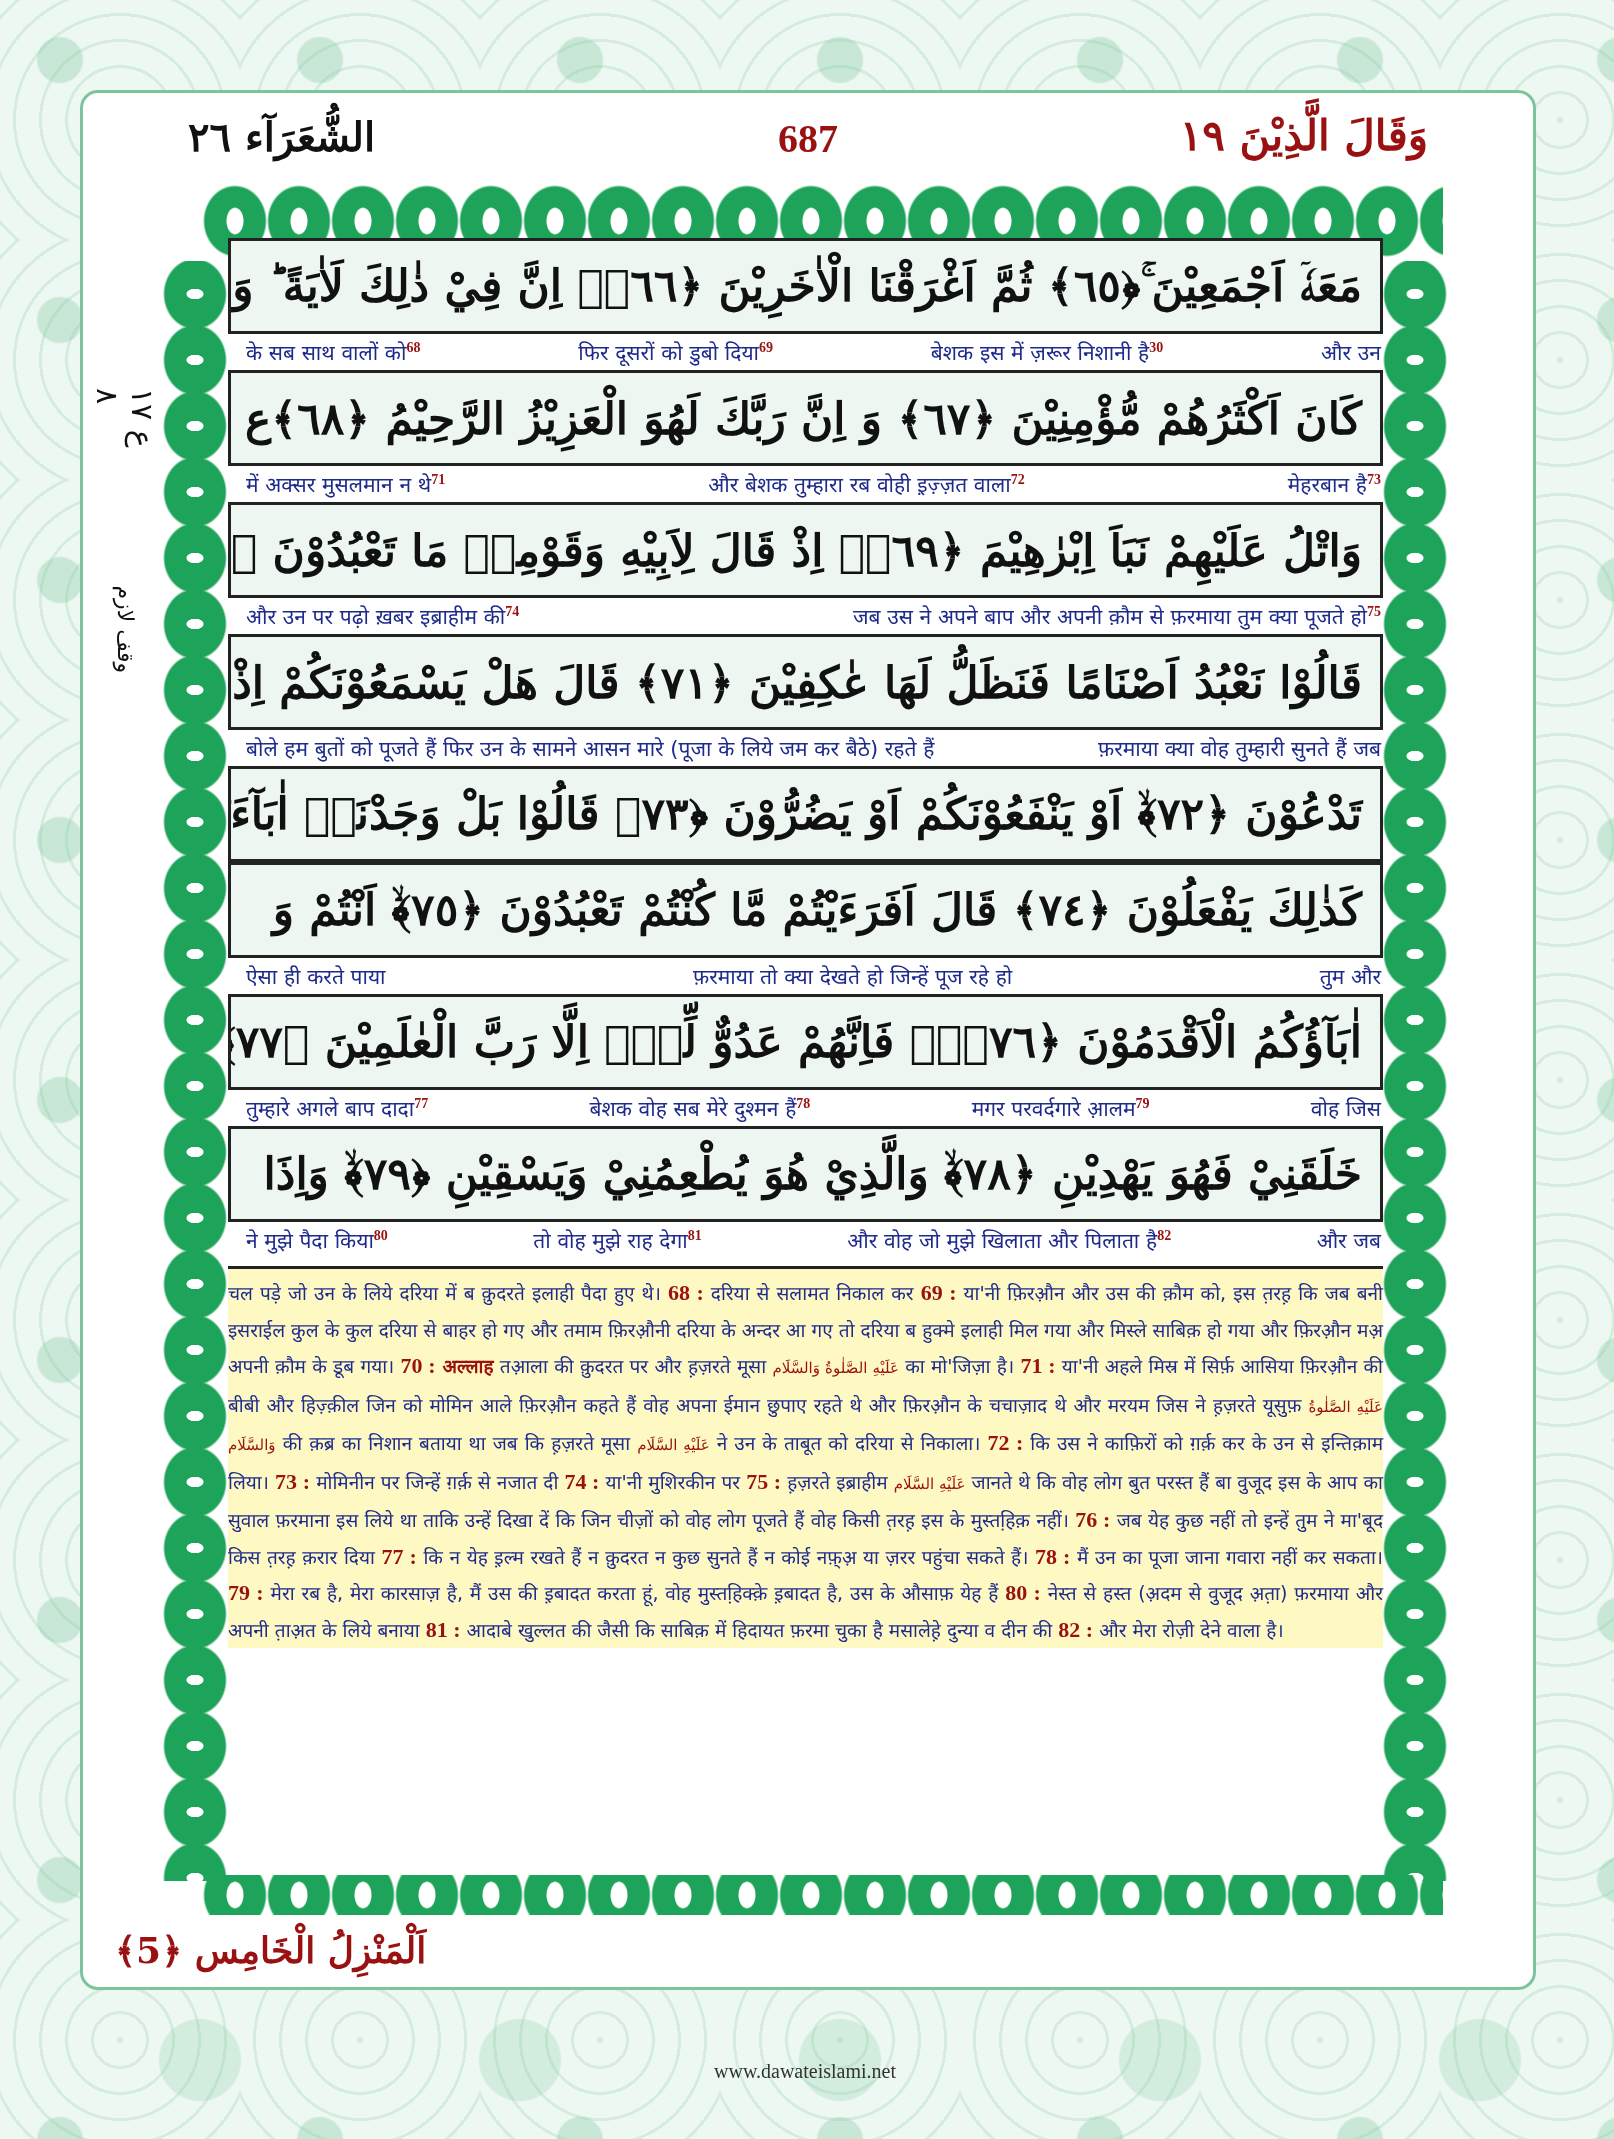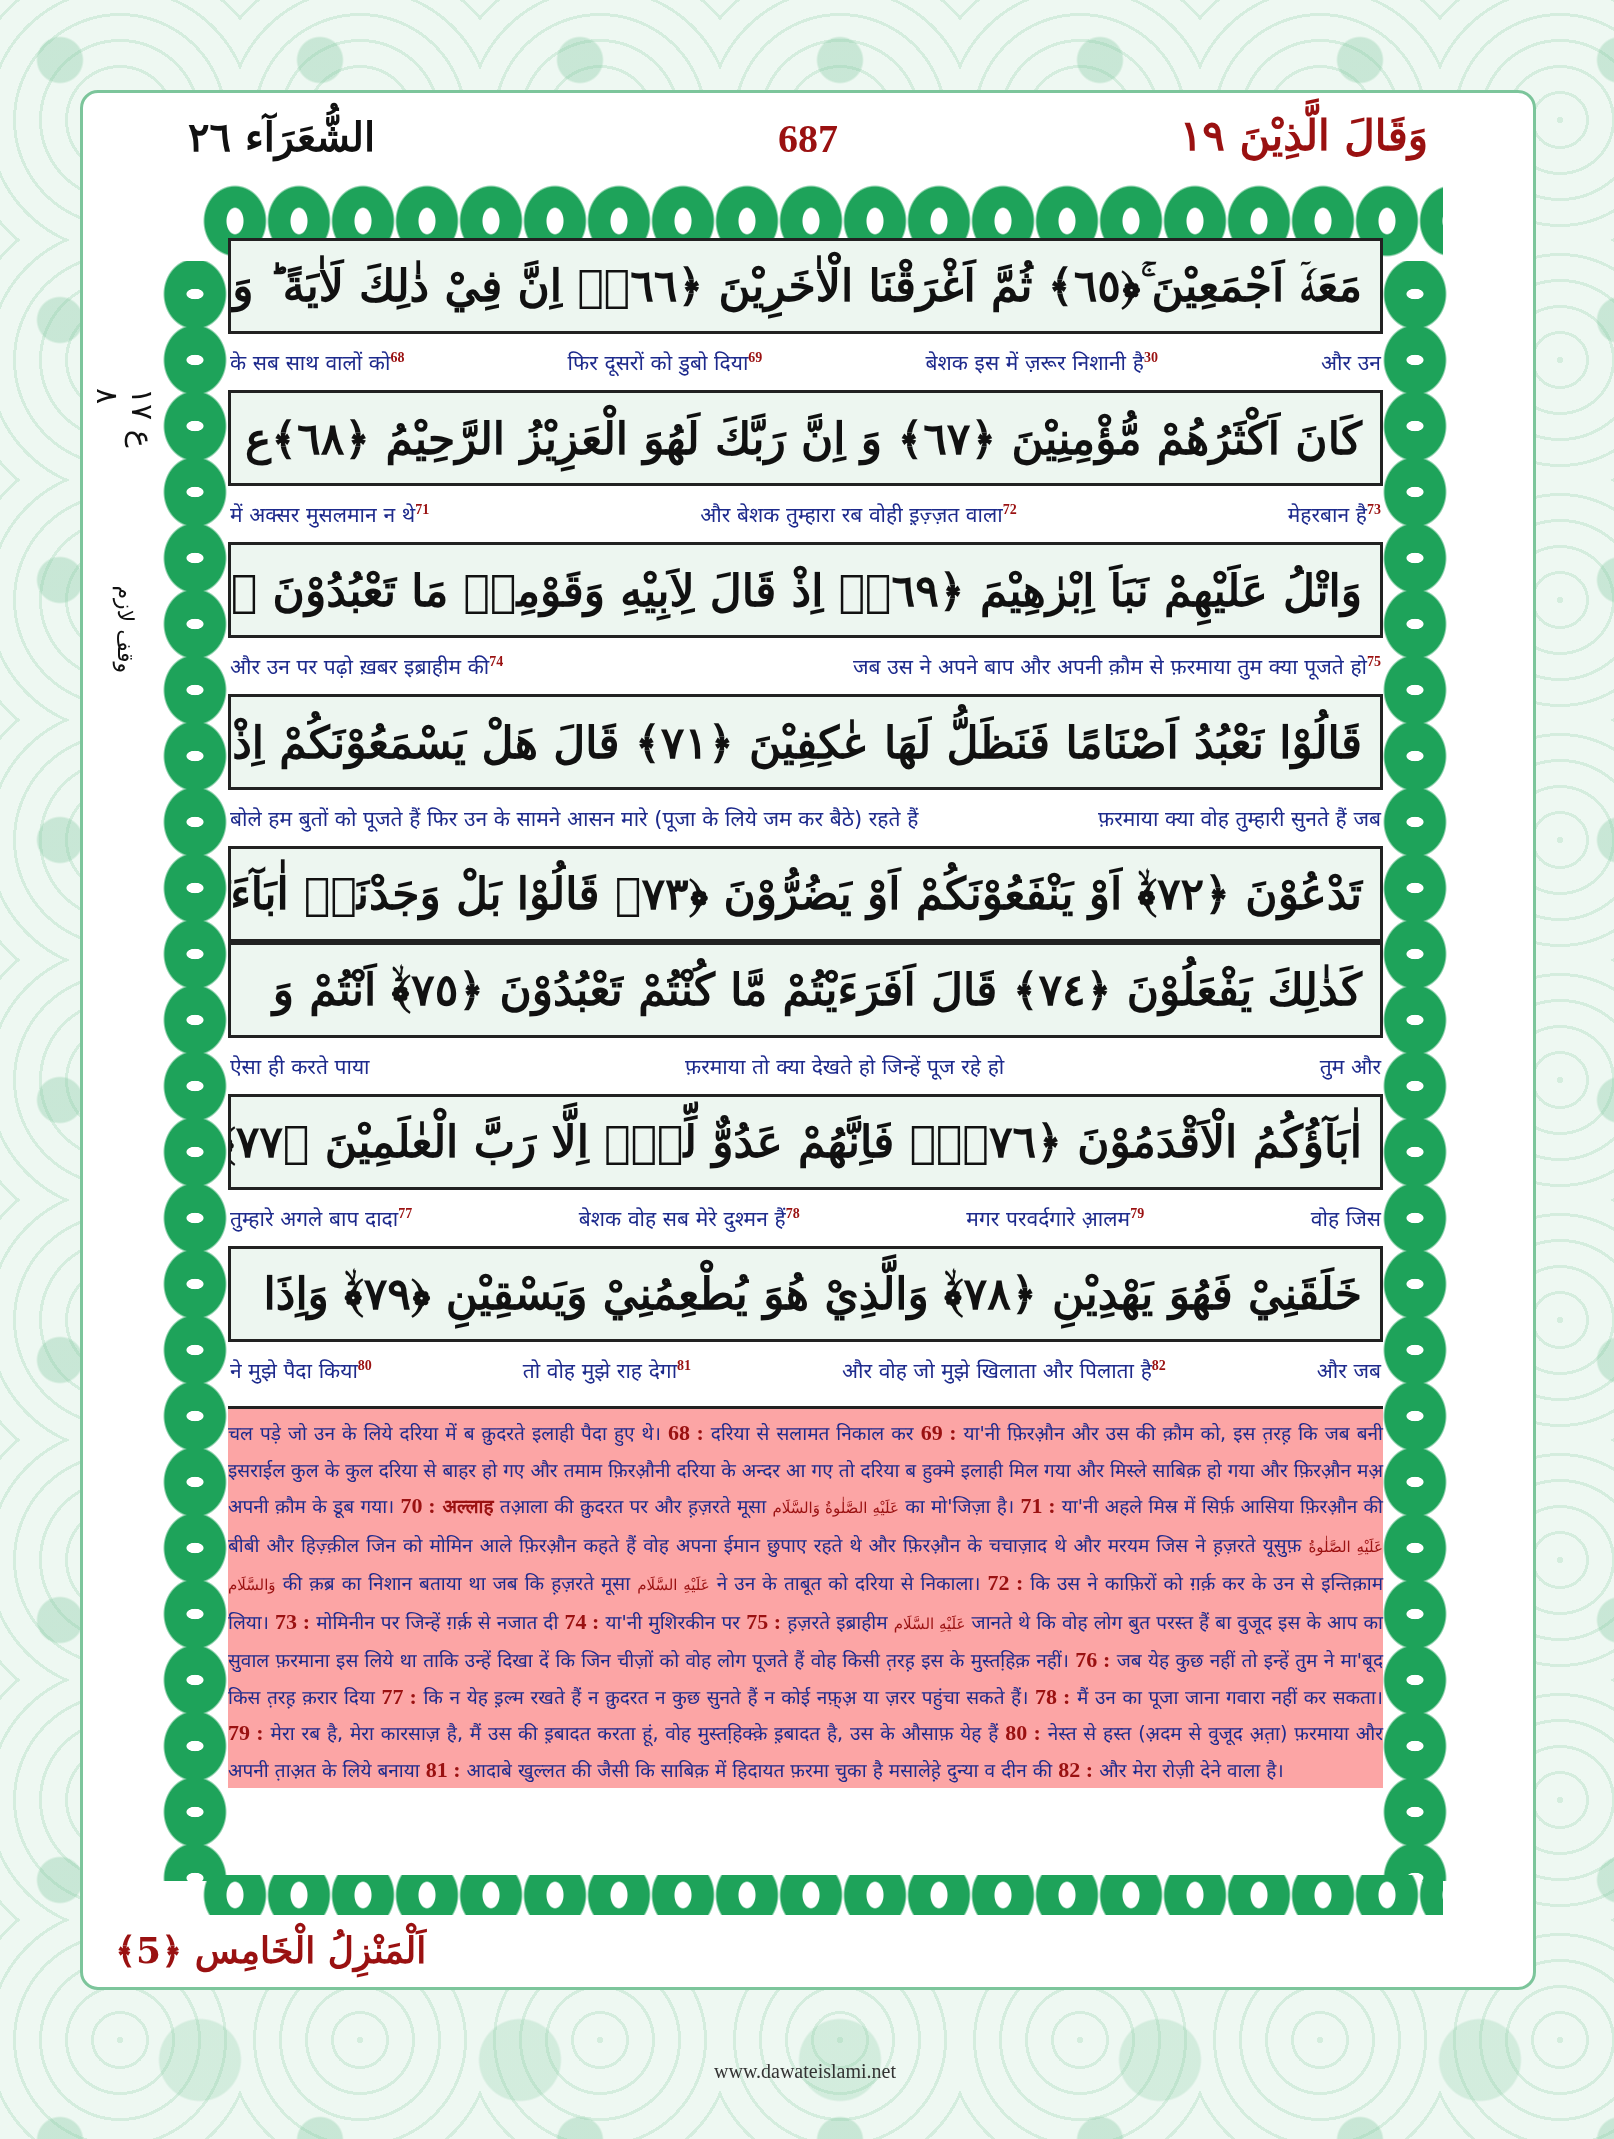--- a/index.html
+++ b/index.html
@@ -59,33 +59,34 @@
     border: 3px solid #222;
     background: #edf6f0;
     direction: rtl;
     display: flex; align-items: center; justify-content: space-between;
     padding: 0 18px;
     font-family: "DejaVu Serif", serif;
     font-size: 44px; font-weight: bold; color: #111;
     white-space: nowrap; overflow: hidden;
   }
   .trans-line {
-    height: 56px;
+    height: 36px;
     display: flex; align-items: center; justify-content: space-between;
     font-family: "DejaVu Sans", sans-serif;
     font-size: 21px; color: #1d2a8c;
     padding: 16px 2px;
+    margin-left: 16px;
   }
   .seg sup { color: #9a1111; font-weight: bold; font-size: 14px; font-family: "Liberation Serif", serif; }
 
   .notes {
     margin-top: 8px;
     border-top: 3px solid #222;
     padding-top: 6px;
-    background: #fca5a5;
+    background: #fef9c3;
     font-family: "DejaVu Sans", sans-serif;
     font-size: 19px; line-height: 36.5px;
     color: #1d2a8c;
     text-align: justify;
   }
   .notes .num { color: #9a1111; font-weight: bold; font-family: "Liberation Serif", serif; font-size: 22px; }
   .notes .allah { color: #9a1111; font-weight: bold; }
   .notes .honor { color: #9a1111; font-size: 15px; font-family: "DejaVu Serif", serif; }
 
   .footer-manzil {

